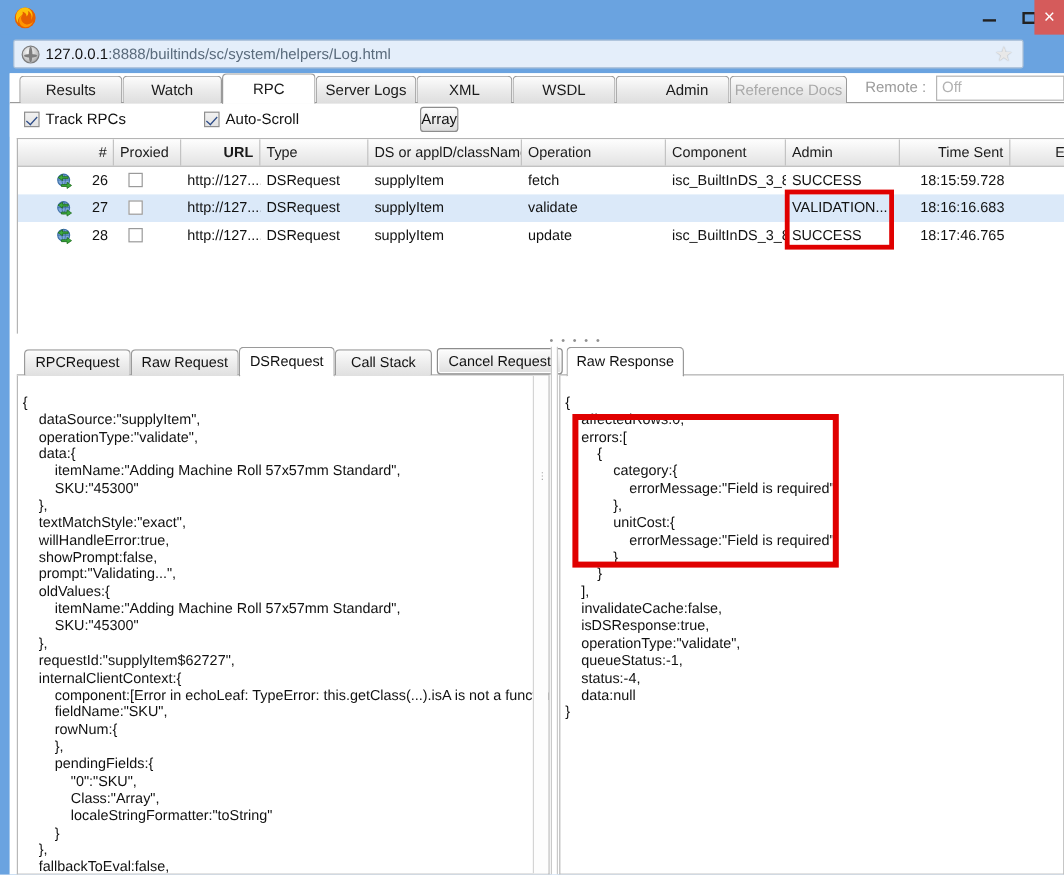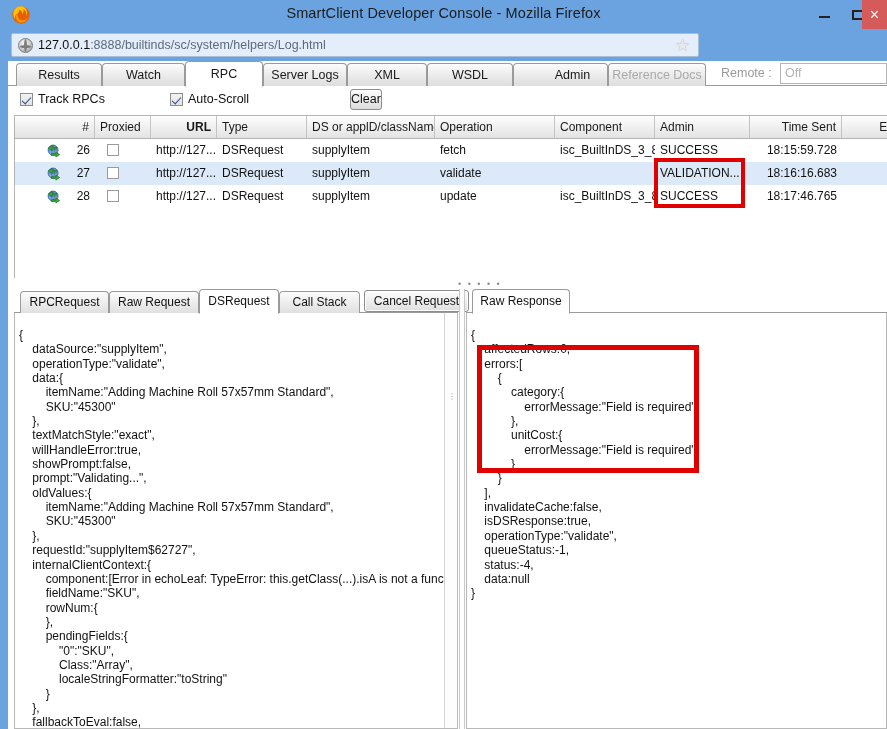--- a/index.html
+++ b/index.html
@@ -50,21 +50,21 @@
     position: absolute; left: 0; top: 0; width: 25px; height: 29px;
     color: #fff; font-size: 16px; text-align: center; line-height: 29px;
   }
 
   
   #navbar {
     position: absolute; left: 0; top: 29px; width: 887px; height: 32px;
     background: #6aa3e0;
   }
   #urlbar {
-    position: absolute; left: 11px; top: 4px; width: 688px; height: 24px;
+    position: absolute; left: 11px; top: 4px; width: 842px; height: 24px;
     background: #e4eefa;
     border: 1px solid #a9bfd6;
     border-radius: 2px;
   }
   #urlbar-globe {
     position: absolute; left: 6px; top: 4px; width: 15px; height: 15px;
     border-radius: 50%;
     background: radial-gradient(circle at 40% 35%, #fdfdfd 0%, #c8c8c8 55%, #8a8a8a 100%);
     border: 1px solid #7b7b7b;
     overflow: hidden;
@@ -302,21 +302,20 @@
 <body>
 
 <div id="window">
 
   <div id="titlebar">
     <svg id="ff-logo" viewBox="0 0 24 24">
       <circle cx="12" cy="13" r="9.5" fill="#e66000"></circle>
       <path d="M12 3.6c-4.6 0-8.4 3.8-8.4 8.5 0 2.2.9 4.3 2.3 5.8-.6-1.5-.5-3.3.4-4.7.9-1.5 2.5-2.2 3.3-3.5.6-1-.1-2.4-.1-2.4s1.9.3 2.9 1.6c1 1.3.7 2.9.7 2.9s1.3-.9 1.6-2.3c.4-1.4-.3-2.9-.3-2.9s2.5 1.4 3.2 3.9c.4 1.4.2 3-.4 4.3 1.1-1.5 1.6-3.4 1.4-5.2C18 6.3 15.3 3.6 12 3.6z" fill="#ffc107"></path>
       <path d="M12.2 21.5c3.4 0 6.3-2.4 7-5.6-1.2 2.1-3.6 3.3-6 3-2.6-.3-4.6-2.3-4.9-4.8-.2-1.4.3-2.8 1.2-3.8-1.8.8-3 2.6-3.1 4.6-.1 3.5 2.6 6.4 5.8 6.6z" fill="#ff9500"></path>
     </svg>
-    <div id="win-title">SmartClient Developer Console - Mozilla Firefox</div>
     <div class="winbtn" id="btn-min">
         <span class="glyph"></span>
       </div>
     <div class="winbtn" id="btn-max">
         <span class="glyph"></span>
       </div>
     <div class="winbtn" id="btn-close">
         <span class="glyph">×</span>
       </div>
   </div>
@@ -347,21 +346,21 @@
 
     <div id="toolbar">
       <div class="cbwrap" id="cb-track" style="left: 12px;">
         <span class="cbox"></span>
         <span class="cblabel">Track RPCs</span>
       </div>
       <div class="cbwrap" id="cb-auto" style="left: 162px;">
         <span class="cbox"></span>
         <span class="cblabel">Auto-Scroll</span>
       </div>
-      <div id="clear-btn">Clear</div>
+      <div id="clear-btn">Array</div>
     </div>
 
     <div id="grid">
       <div id="gridhead">
           <div class="hcell r" style="left: 0px; width: 80px;">#</div>
           <div class="hcell" style="left: 80px; width: 56px;">Proxied</div>
           <div class="hcell r" style="left: 136px; width: 66px; font-weight: bold;">URL</div>
           <div class="hcell" style="left: 202px; width: 90px;">Type</div>
           <div class="hcell" style="left: 292px; width: 128px;">DS or applD/className</div>
           <div class="hcell" style="left: 420px; width: 120px;">Operation</div>

